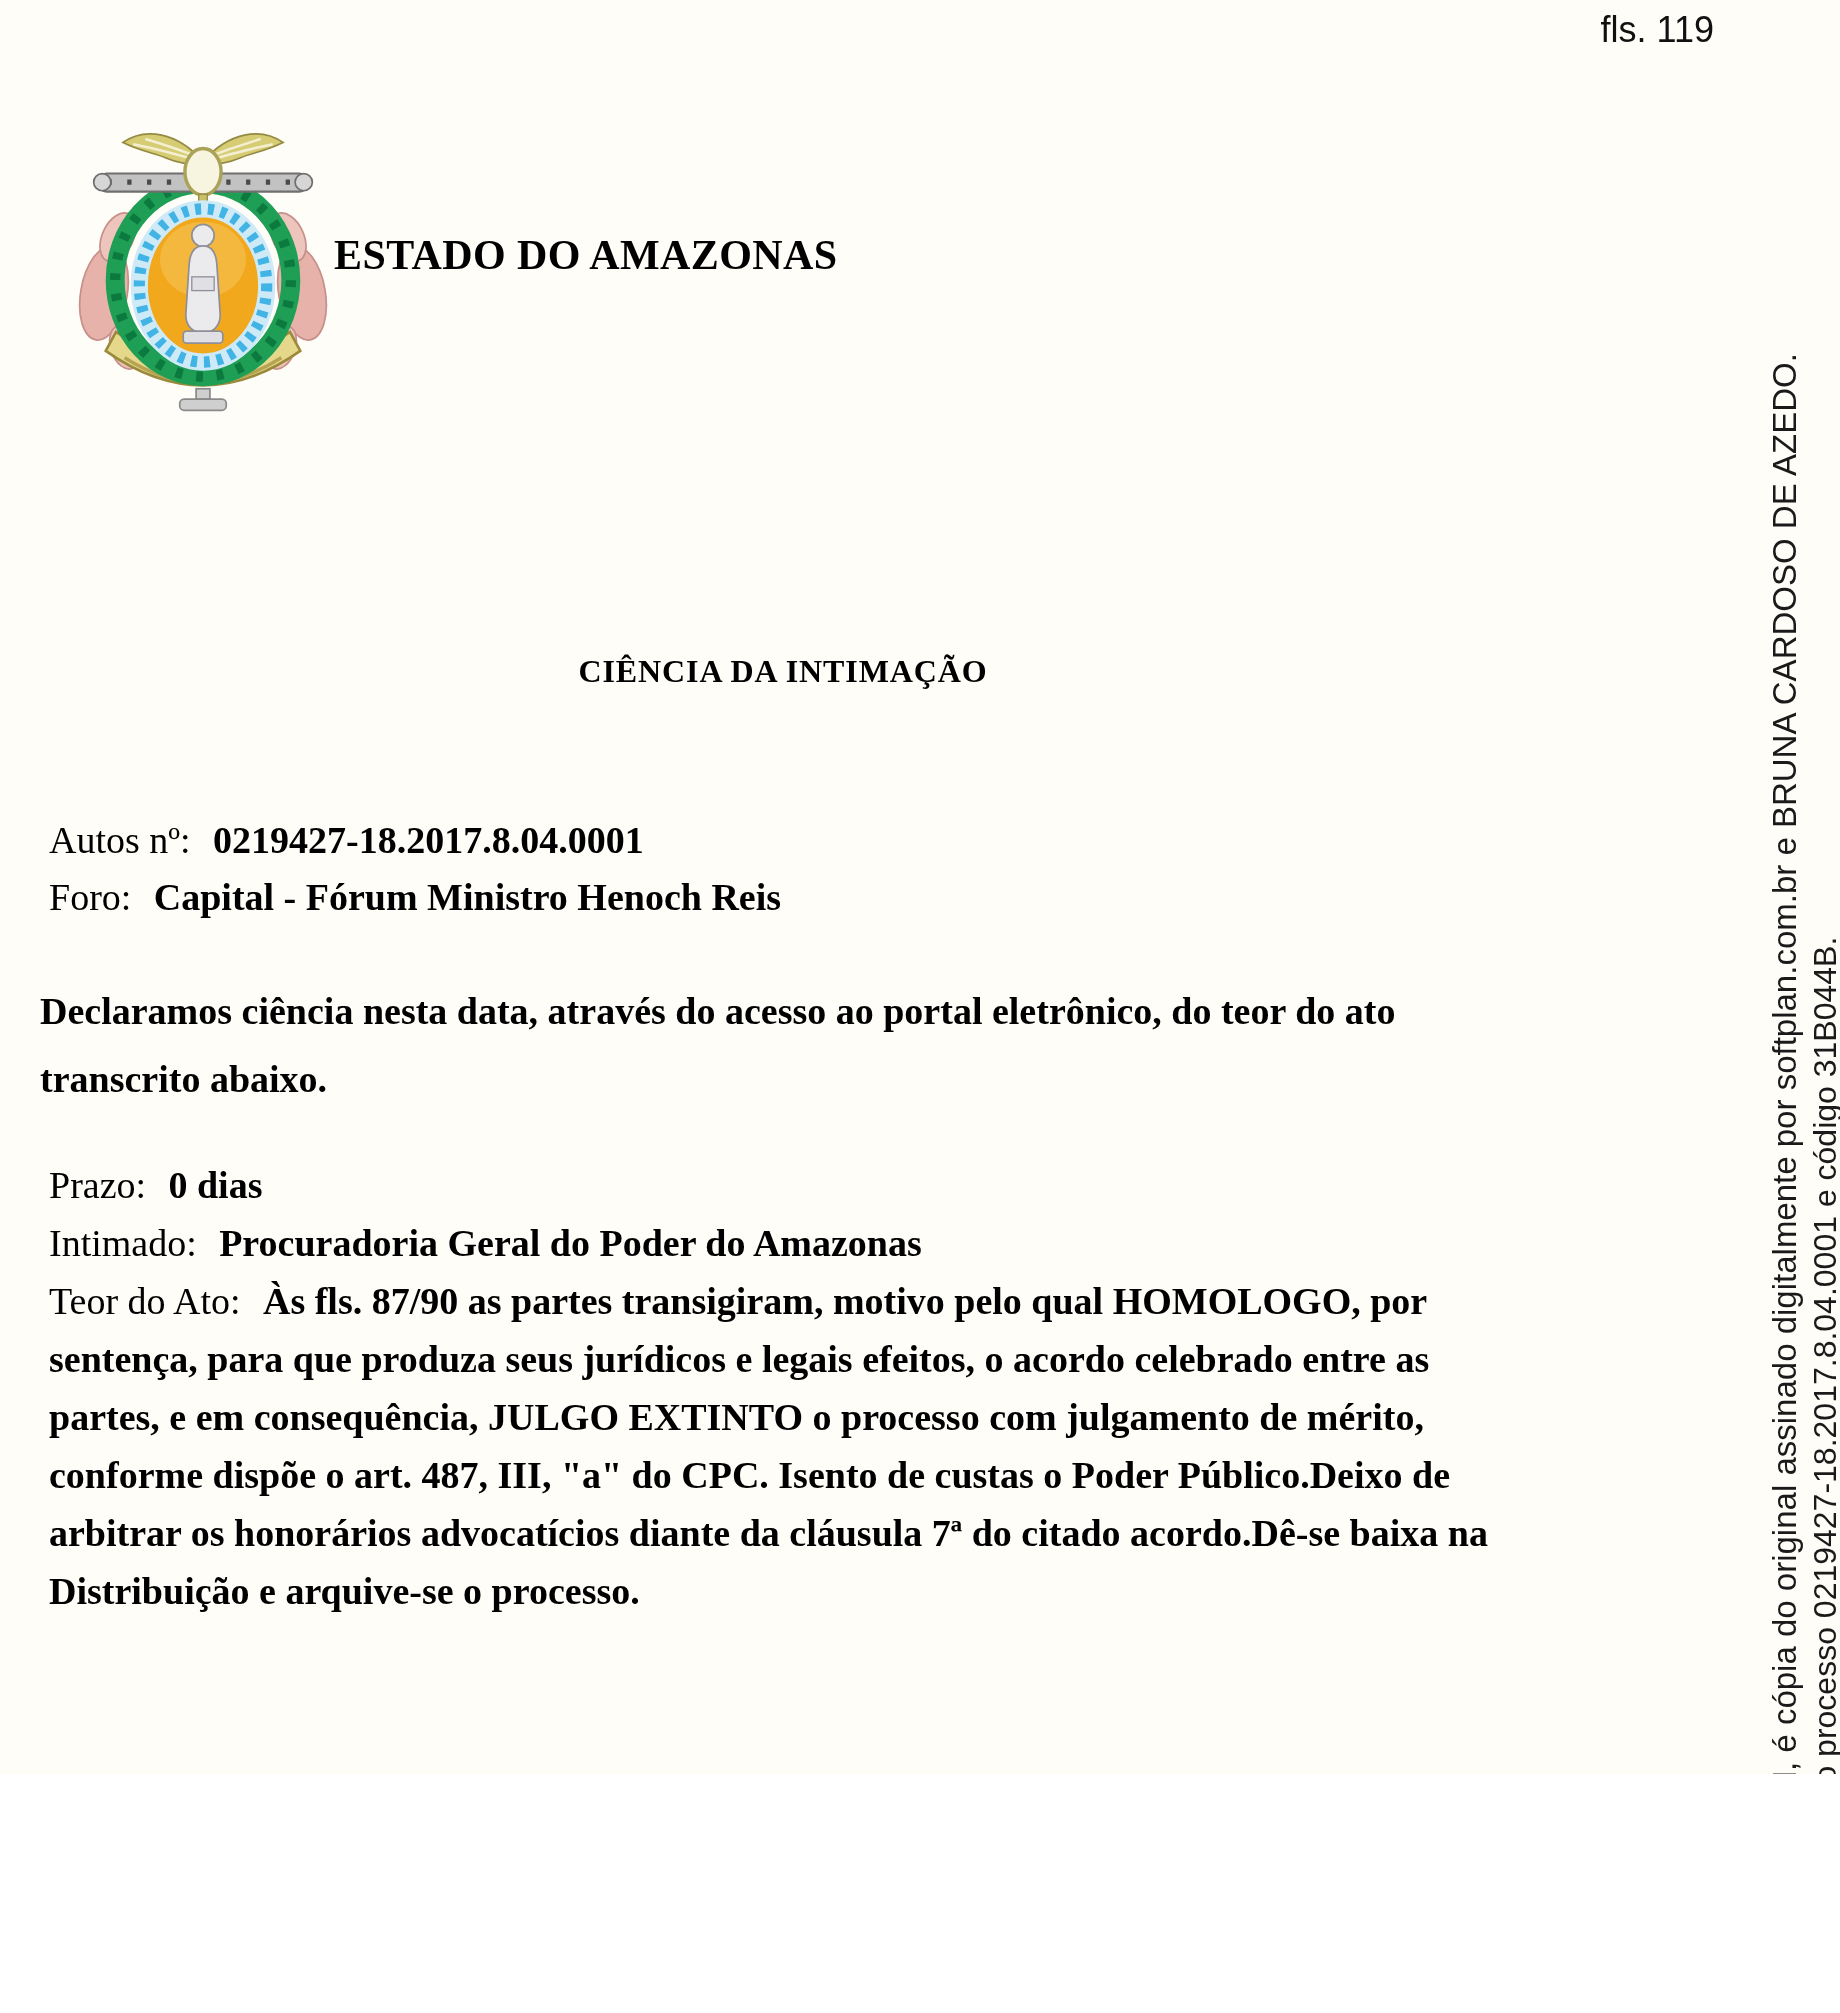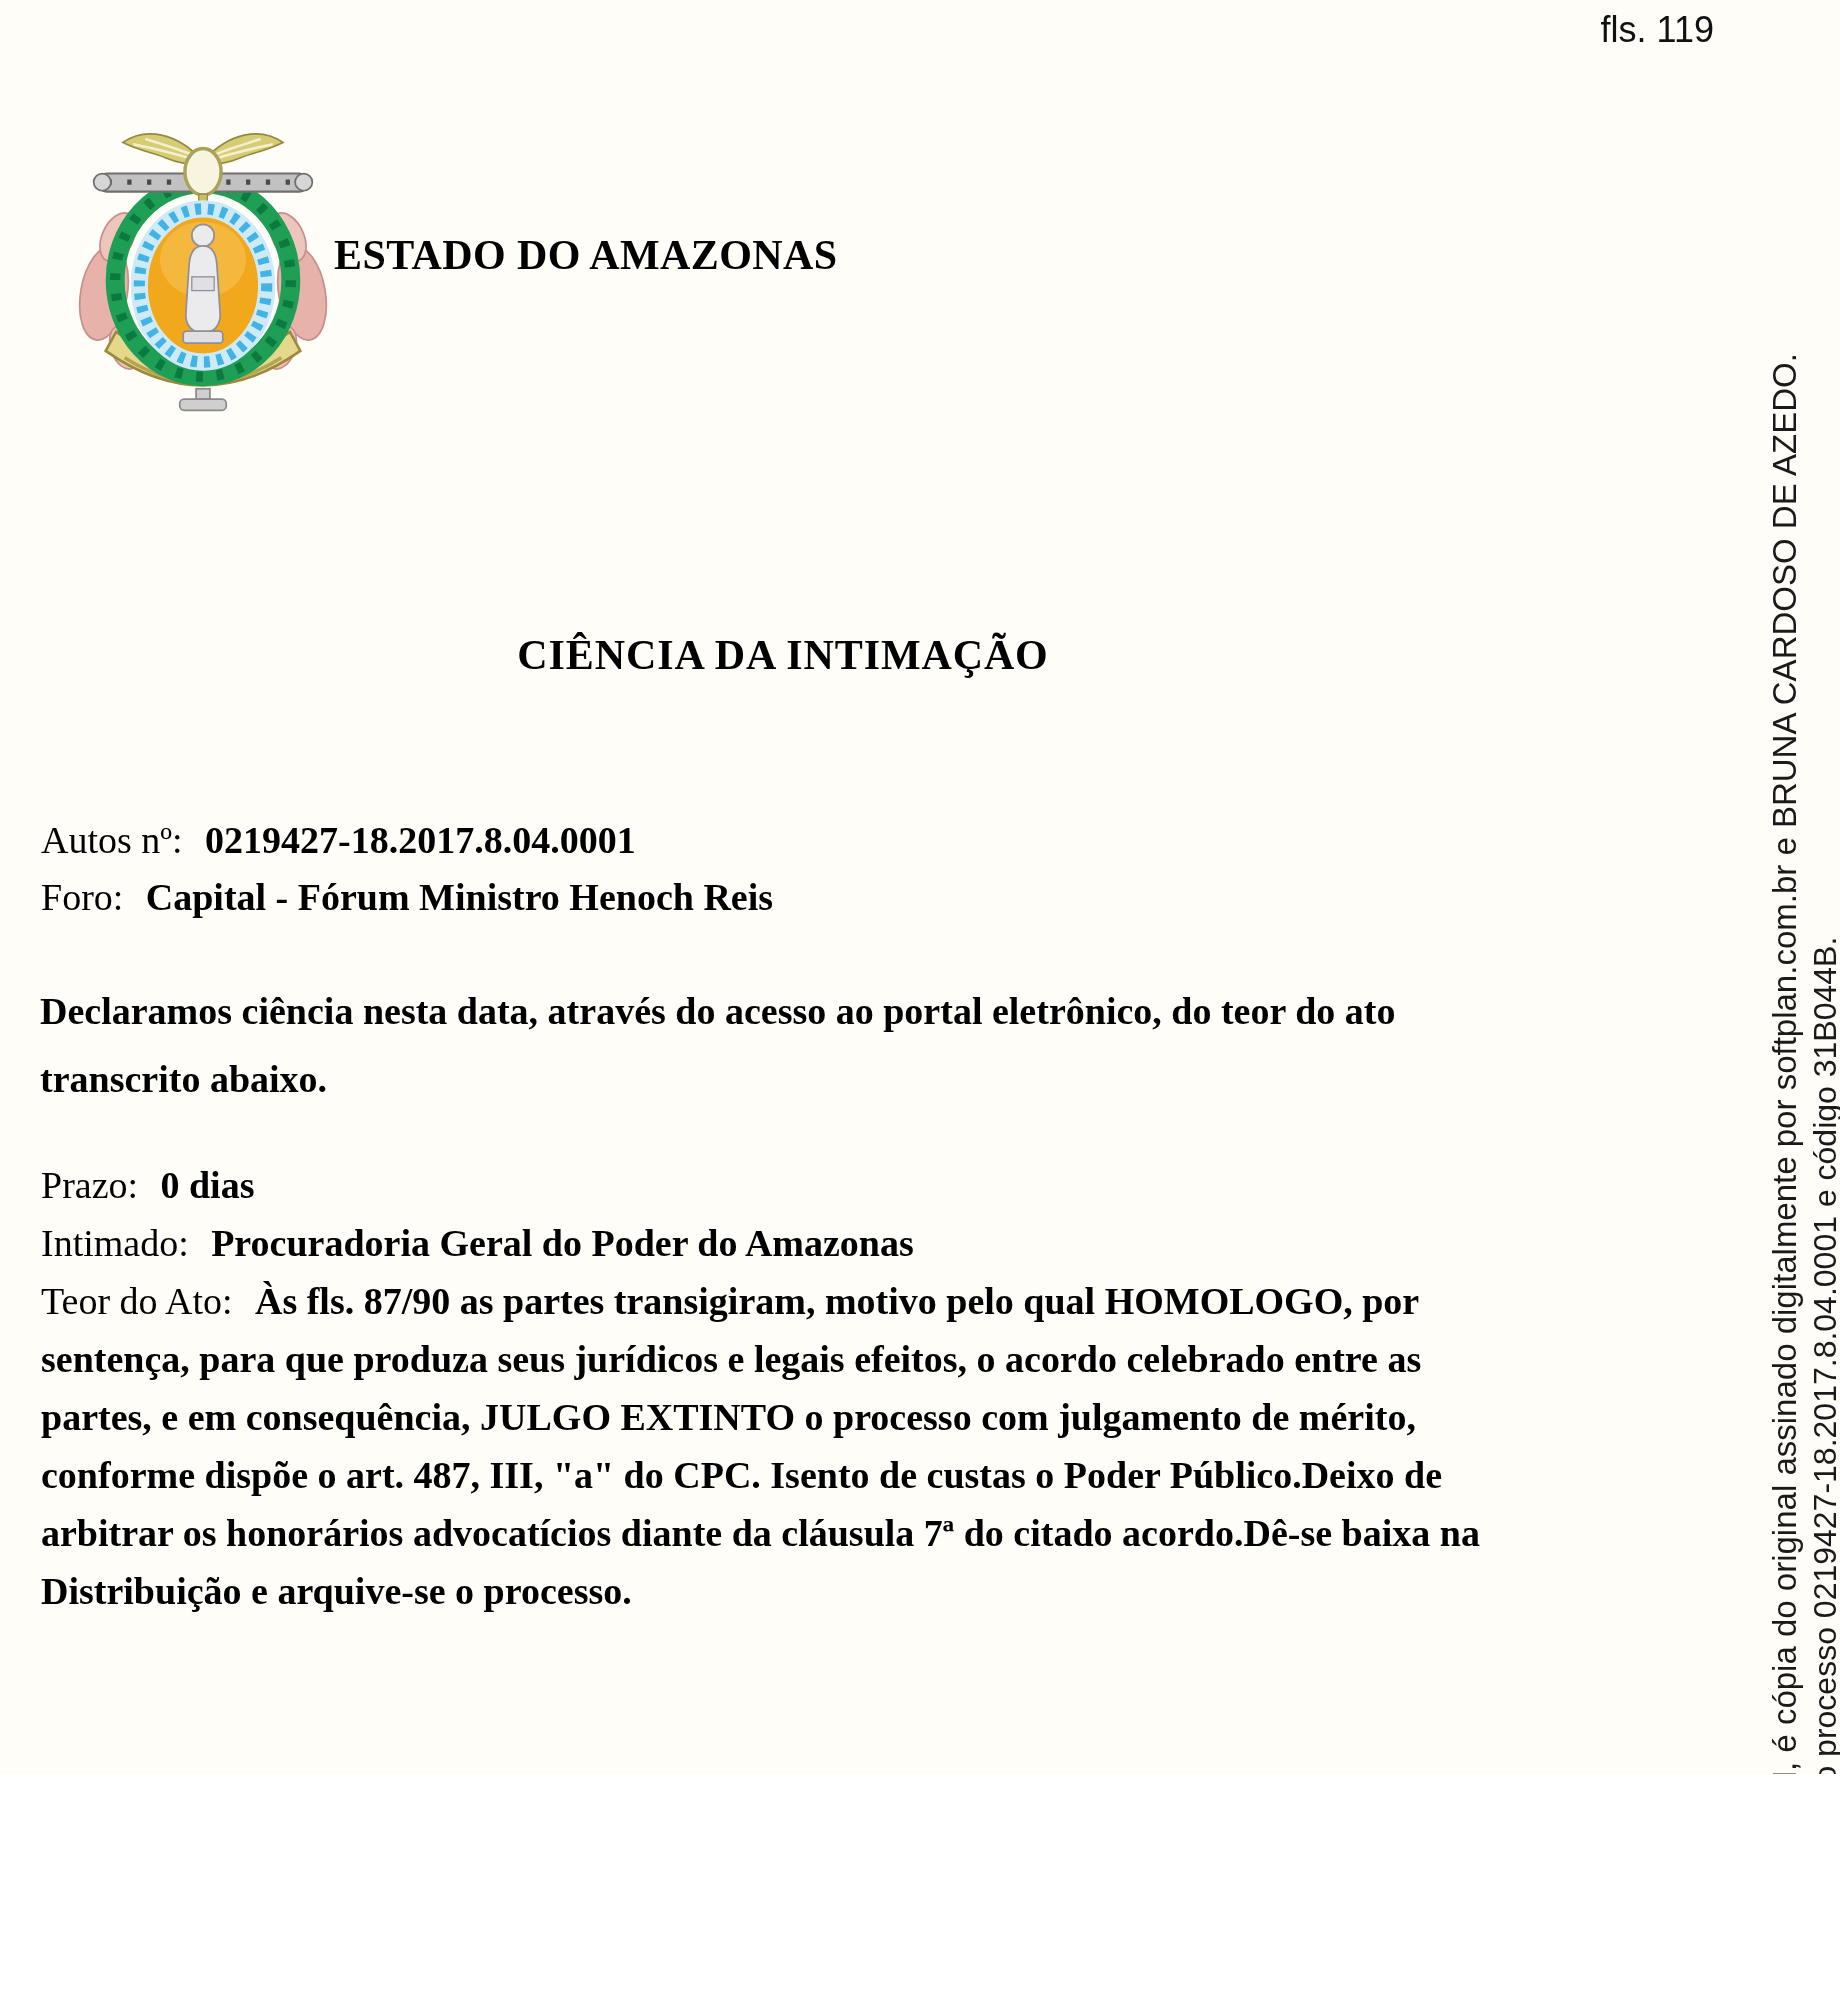--- a/index.html
+++ b/index.html
@@ -17,40 +17,40 @@
     font-size:36px;line-height:41px;color:#111;
   }
   .logo{position:absolute;left:73px;top:108px;width:260px;height:317px;}
   .org{
     position:absolute;left:327px;top:229px;
     font-size:42px;line-height:53px;font-weight:bold;
     letter-spacing:0.4px;
     margin-left:7px;
   }
   .doc-title{
-    position:absolute;left:43px;top:631px;width:1480px;
-    text-align:center;font-size:42px;font-weight:bold;letter-spacing:0.9px;
+    position:absolute;left:43px;top:653px;width:1480px;
+    text-align:center;font-size:32px;font-weight:bold;letter-spacing:0.9px;
   }
   .case-block{
     position:absolute;left:41px;top:812px;width:1476px;
     font-size:38px;line-height:57px;
   }
   .declaration{
     position:absolute;left:40px;top:977px;width:1467px;
     font-size:38px;line-height:68px;font-weight:bold;
   }
   .details{
     position:absolute;left:41px;top:1156px;width:1478px;
     font-size:38px;line-height:58px;
   }
   .closing{
     position:absolute;left:41px;top:1796px;
     font-size:38px;line-height:52px;font-weight:bold;margin-top:36px;
   }
-  .row{display:block;}
+  .row{display:block;margin-left:8px;}
   .label{font-weight:normal;margin-right:22.4px;}
   .value{font-weight:bold;}
   .side-text{
     position:absolute;top:2013px;
     transform:rotate(-90deg);transform-origin:0 0;
     white-space:nowrap;
     font-family:"Liberation Sans", sans-serif;
     color:#1a1a1a;
   }
   .side-text.l1{left:1766px;font-size:33px;line-height:38px;}

